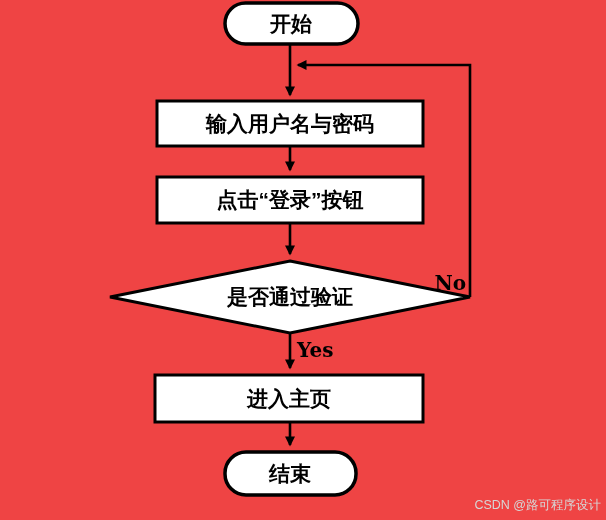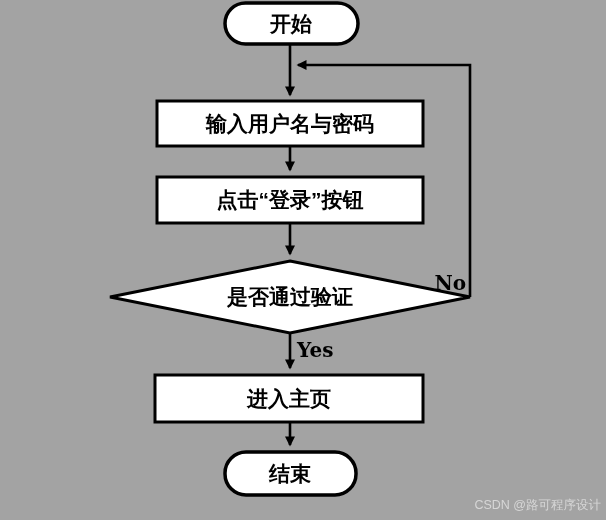--- a/index.html
+++ b/index.html
@@ -5,21 +5,21 @@
   html, body {
     margin: 0;
     padding: 0;
     background: #ffffff;
     font-family: "Liberation Sans", sans-serif;
   }
   .canvas {
     position: relative;
     width: 606px;
     height: 520px;
-    background: #a3a3a3;
+    background: #ef4444;
     overflow: hidden;
   }
   svg { display: block; }
   .shape {
     fill: #ffffff;
     stroke: #000000;
   }
   .terminator { stroke-width: 3.5px; }
   .process    { stroke-width: 3px; }
   .decision   { stroke-width: 3px; }

